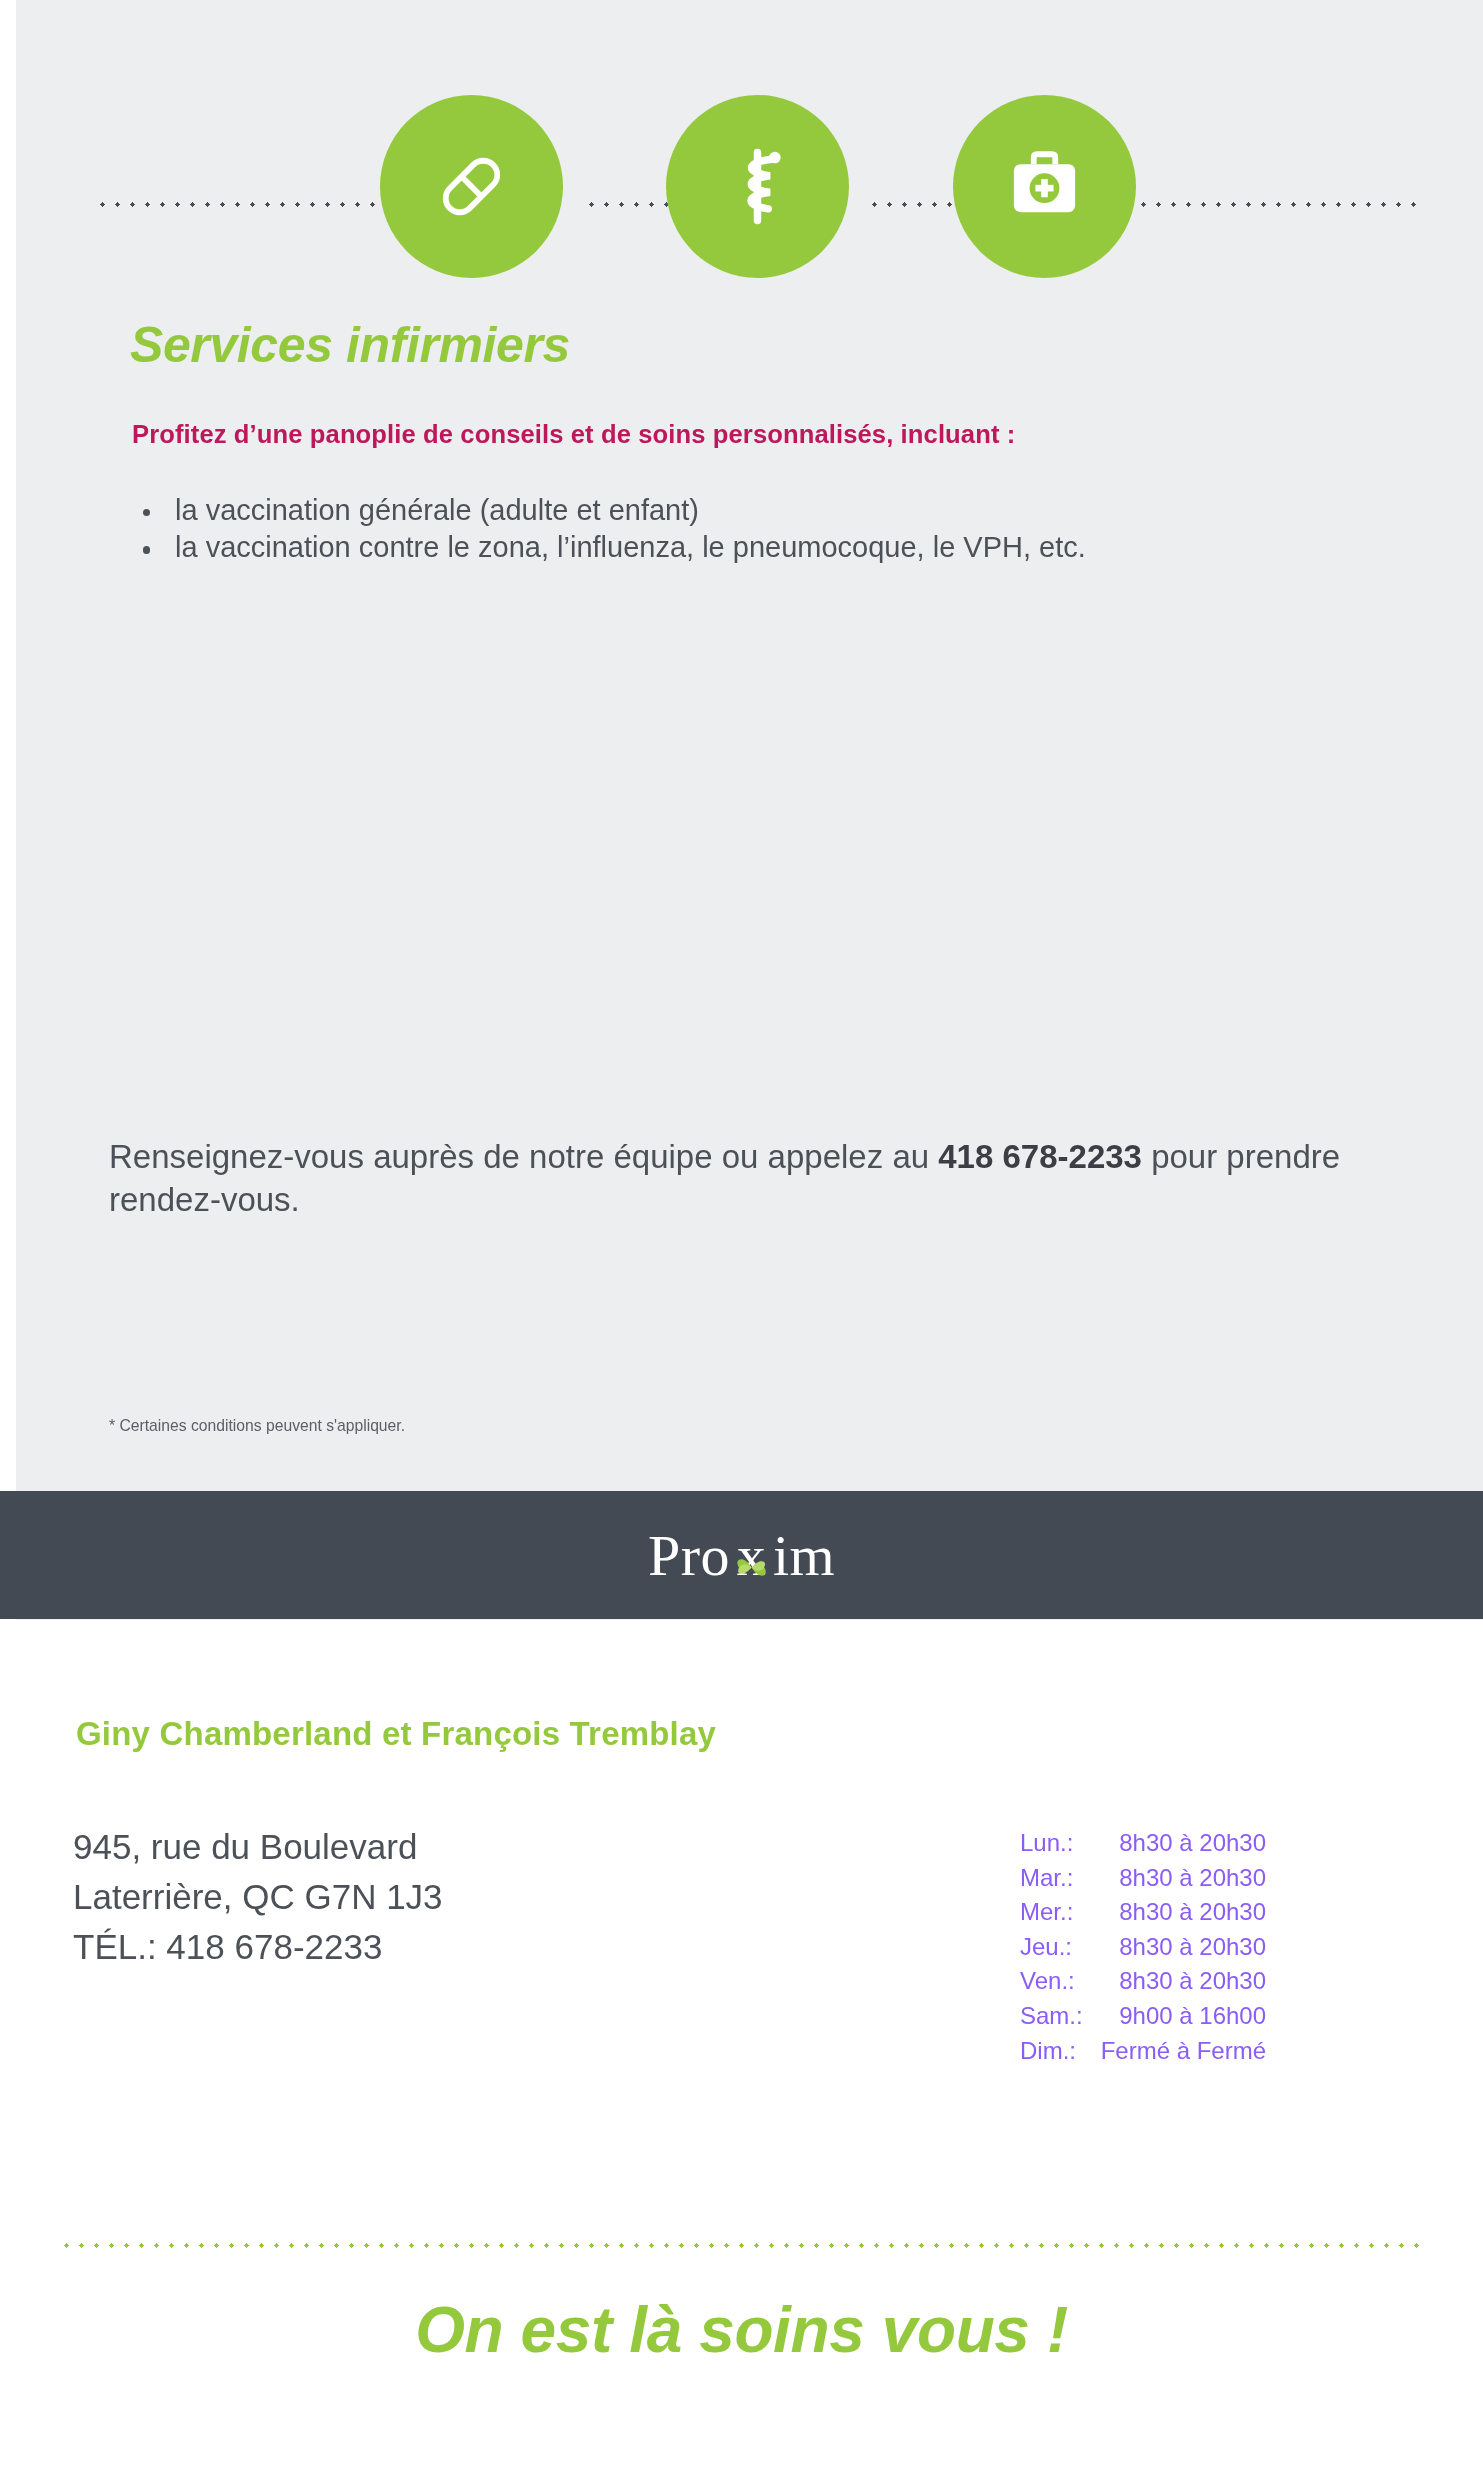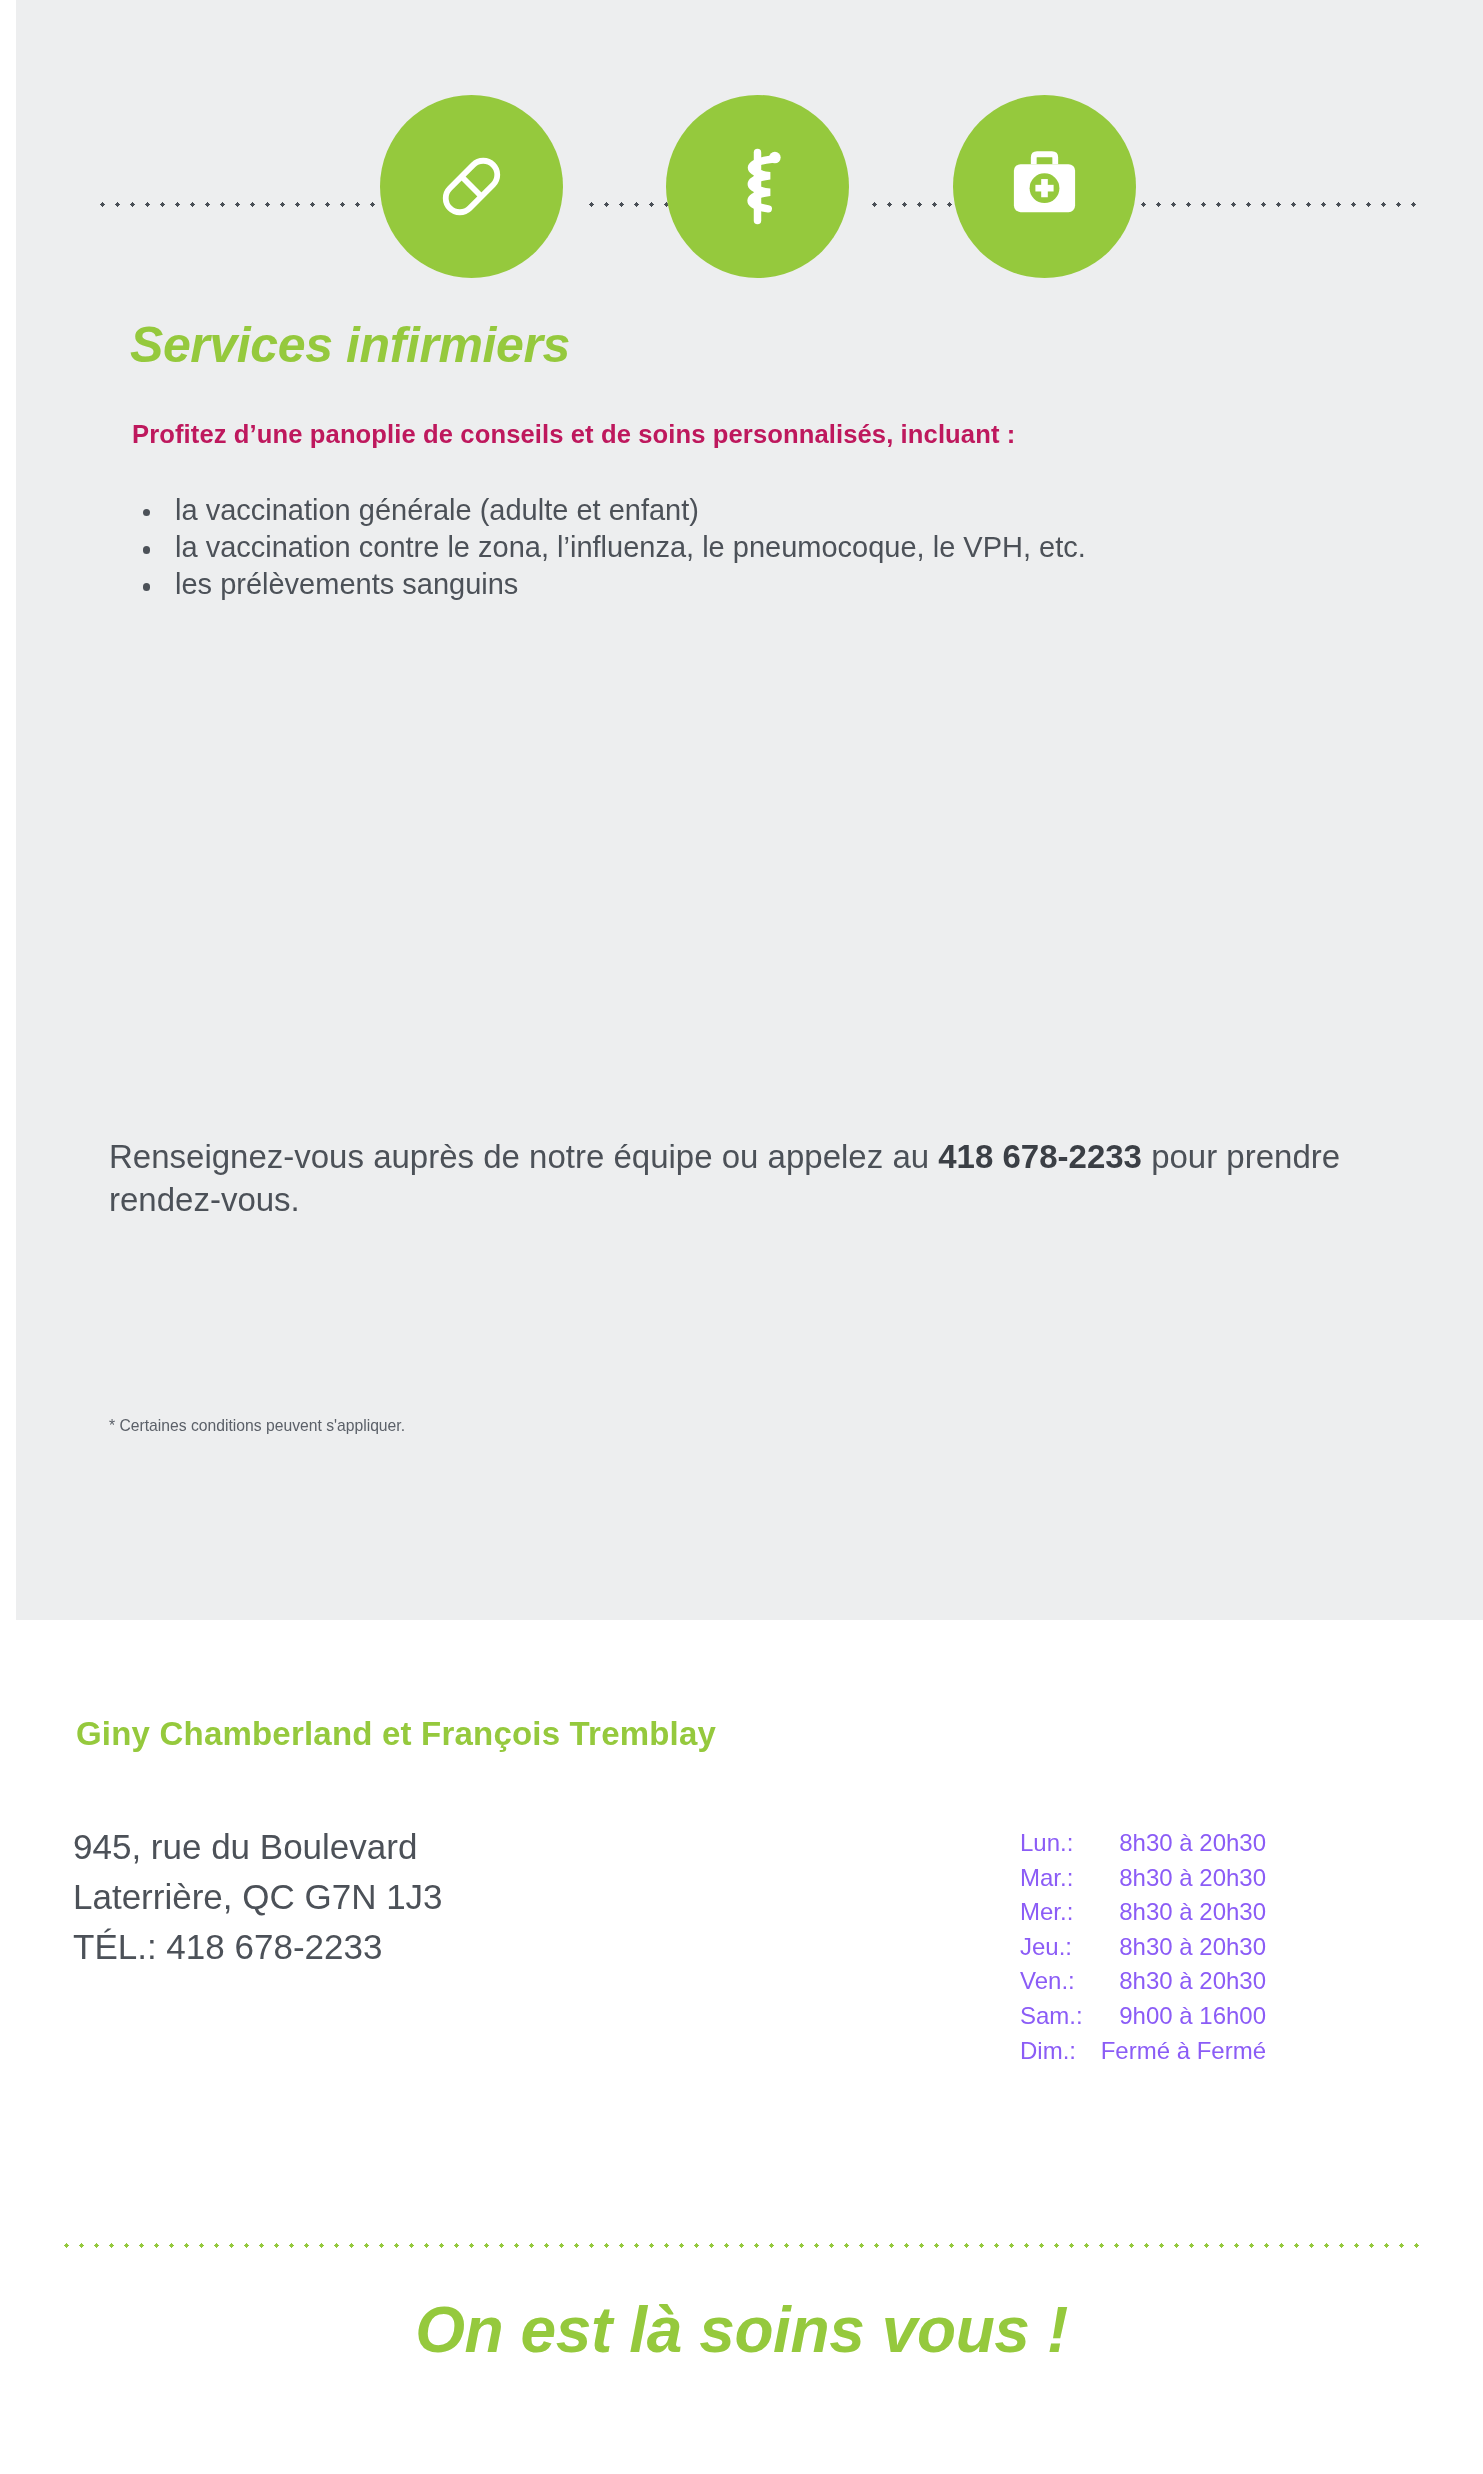--- a/index.html
+++ b/index.html
@@ -272,30 +272,46 @@
       </span>
     </div>
 
     <div class="section-title">Services infirmiers</div>
 
     <div class="intro-line">Profitez d’une panoplie de conseils et de soins personnalisés, incluant :</div>
 
     <ul class="bullets">
       <li>la vaccination générale (adulte et enfant)</li>
       <li>la vaccination contre le zona, l’influenza, le pneumocoque, le VPH, etc.</li>
-      <li>les prélèvements sanguins</li>
     </ul>
 
     <div class="callout">
       <span>Renseignez-vous auprès de notre équipe ou appelez au </span><b>418 678-2233</b><span> pour prendre rendez-vous.</span>
     </div>
 
     <div class="footnote">* Certaines conditions peuvent s'appliquer.</div>
   </div>
 
+  <div class="brand-bar">
+    <div class="logo">
+      <span>Pro</span>
+      <span class="lx">
+        <span>x</span>
+        <span class="butterfly">
+          <svg width="38" height="38" viewBox="0 0 46 46">
+            <path d="M23 23 C14 8, 2 12, 7 22 C10 28, 18 27, 23 23 Z" fill="#95c93d"></path>
+            <path d="M23 23 C32 38, 44 34, 39 24 C36 18, 28 19, 23 23 Z" fill="#95c93d"></path>
+            <path d="M23 23 C33 11, 43 15, 38 23 C34 29, 27 27, 23 23 Z" fill="#b7d96a"></path>
+            <path d="M23 23 C13 35, 3 31, 8 23 C12 17, 19 19, 23 23 Z" fill="#b7d96a"></path>
+          </svg>
+        </span>
+      </span>
+      <span>im</span>
+    </div>
+  </div>
 
   <div class="bottom-section">
     <div class="pharmacists">Giny Chamberland et François Tremblay</div>
   </div>
 
   <div class="address">
     <div>945, rue du Boulevard</div>
     <div>Laterrière, QC G7N 1J3</div>
     <div>TÉL.: 418 678-2233</div>
   </div>

